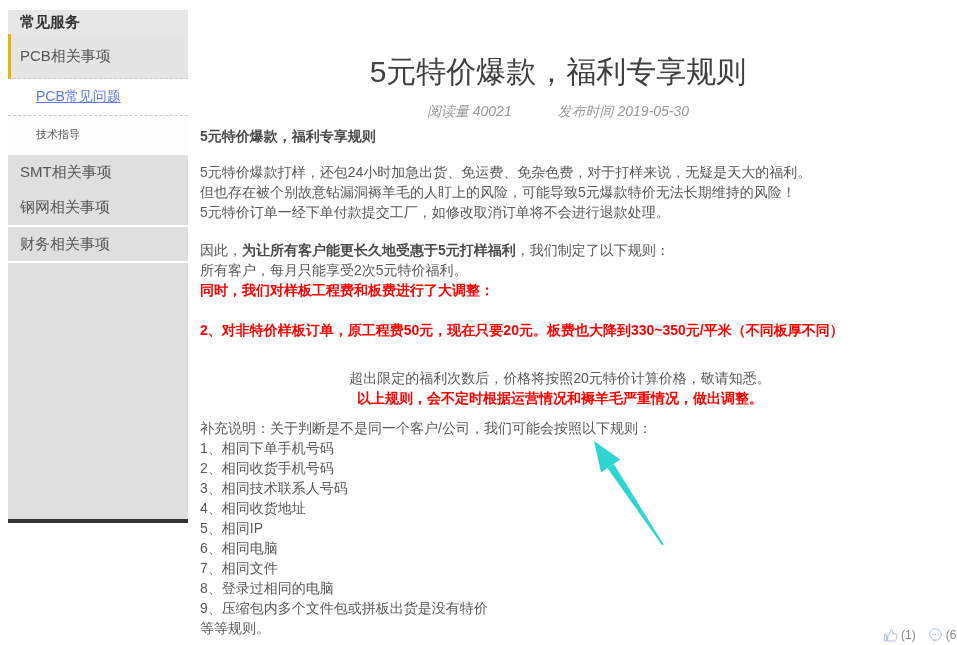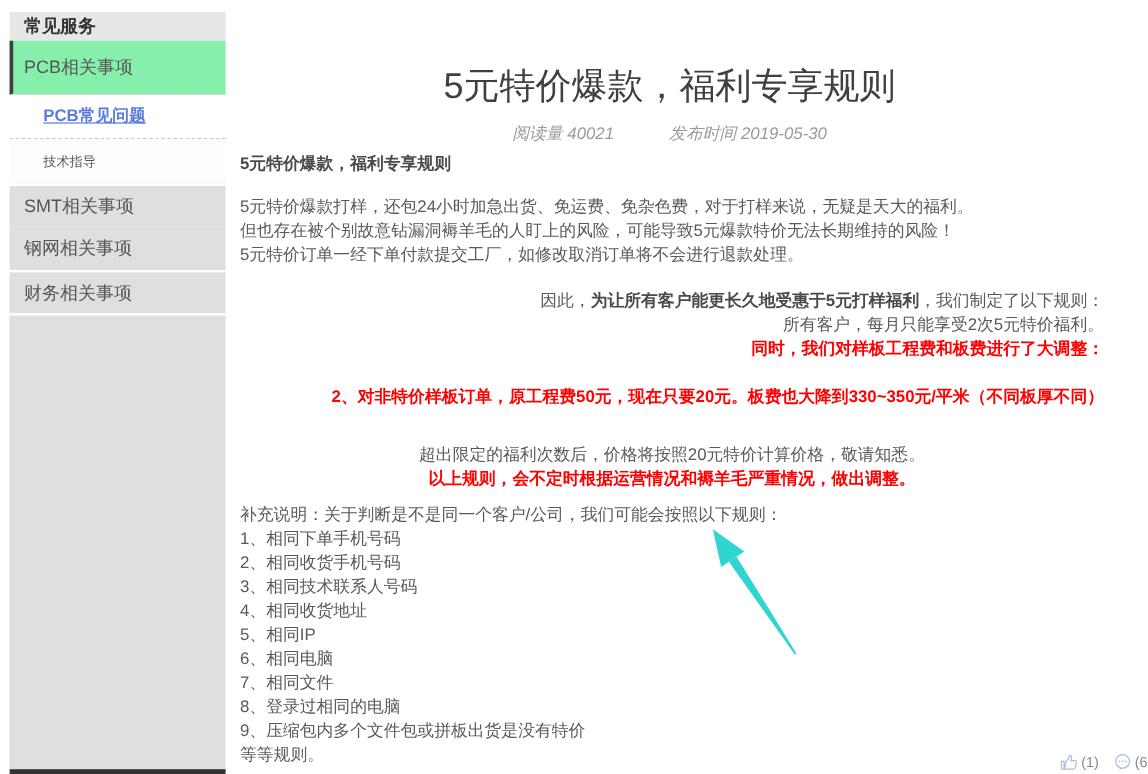--- a/index.html
+++ b/index.html
@@ -4,37 +4,37 @@
 <style>
   * { margin:0; padding:0; box-sizing:border-box; }
   html,body { width:957px; height:645px; }
   body {
     position:relative; background:#ffffff; overflow:hidden;
     font-family:"Liberation Sans","DejaVu Sans",sans-serif;
   }
 
   
   .sidebar {
-    position:absolute; left:8px; top:10px; width:180px; height:635px;
+    position:absolute; left:8px; top:10px; width:180px; height:513px;
     display:flex; flex-direction:column; background:#ffffff;
   }
   .sb-header {
     height:24px; background:#e7e7e7; display:flex; align-items:center;
     padding-left:12px; font-size:15px; font-weight:bold; color:#333;
   }
   .sb-item-active {
-    height:45px; background:#86efac; border-left:3px solid #404040;
+    height:45px; background:#e5e5e5; border-left:3px solid #eab308;
     border-bottom:1px dashed #c9c9c9;
     display:flex; align-items:center; padding-left:9px;
     font-size:15px; color:#555; cursor:pointer;
   }
   .sb-sub-link {
     height:37px; background:#fff; border-bottom:1px dashed #c9c9c9;
     display:flex; align-items:center; padding-left:28px;
-    font-size:14px; cursor:pointer;font-weight:bold;
+    font-size:14px; cursor:pointer;
   }
   .sb-sub-link span { color:#5b7be0; text-decoration:underline; }
   .sb-sub {
     height:37px; background:#fdfdfd;
     display:flex; align-items:center; padding-left:28px;
     font-size:11px; color:#555; cursor:pointer;
   }
   .sb-gray {
     height:36px; background:#dfdfdf; border-top:2px solid #fff;
     display:flex; align-items:center; padding-left:12px;
@@ -54,21 +54,21 @@
     position:absolute; top:103px; left:0; width:100%;
     text-align:center; font-size:14px; color:#9a9a9a;
   }
   .meta .pair { margin:0 21px;font-style:italic; }
   .body {
     position:absolute; top:126px; left:4px; right:0;
     font-size:14px; line-height:20px; color:#595959;
   }
   .body p { margin:0; }
   .p-intro   { margin-top:16px !important; }
-  .p-rules   { margin-top:18px !important;text-align:right; }
+  .p-rules   { margin-top:18px !important; }
   .p-notice  { margin-top:28px !important;text-align:center; }
   .p-supp    { margin-top:10px !important; }
   .bold { font-weight:bold; color:#4a4a4a; }
   .red  { color:#ff0000; font-weight:bold; }
 
   
   .arrow-svg { position:absolute; left:580px; top:428px; }
 
   
   .footer {

